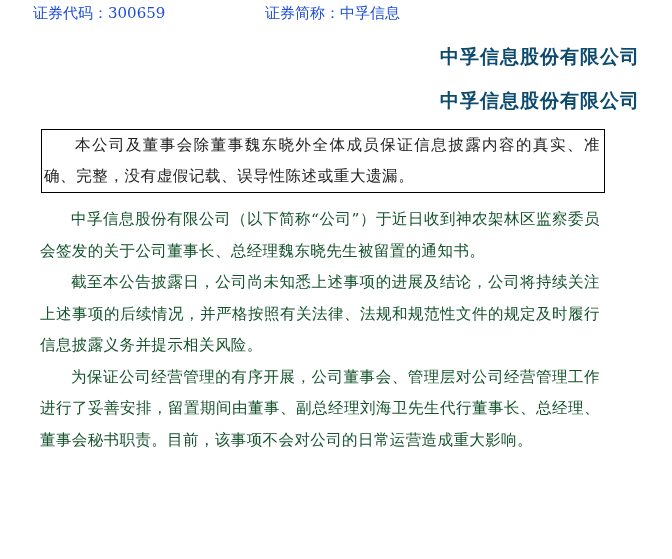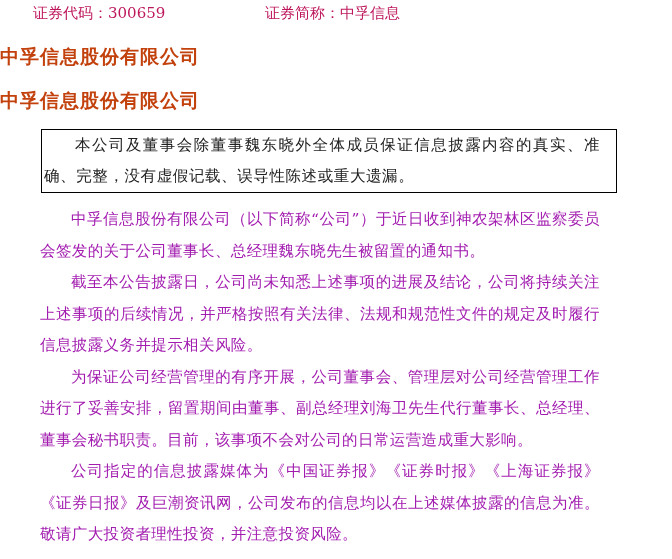--- a/index.html
+++ b/index.html
@@ -16,72 +16,72 @@
       font-family: "DejaVu Serif", "Liberation Serif", serif;
     }
     .header-line {
       position: absolute;
       top: 2px;
       left: 0;
       width: 672px;
       height: 22px;
       font-size: 15px;
       line-height: 22px;
-      color: #be185d;
+      color: #1d4ed8;
     }
     .header-line span {
       position: absolute;
       white-space: nowrap;
     }
     .h-code { left: 33px; }
     .h-abbr { left: 265px; }
     .h-num  { left: 450px; }
 
     .title {
       position: absolute;
       left: 0;
       width: 640px;
-      text-align: left;
+      text-align: right;
       font-family: "DejaVu Sans", "Liberation Sans", sans-serif;
       font-weight: bold;
       font-size: 19px;
       letter-spacing: 1px;
-      color: #c2410c;
+      color: #0c4a6e;
     }
     .title-1 { top: 44px; }
     .title-2 { top: 88px; }
 
     .statement-box {
       position: absolute;
       left: 41px;
       top: 129px;
       width: 556px;
       height: 62px;
       border: 1.5px solid #000;
       box-sizing: content-box;
       font-size: 15.5px;
       line-height: 31px;
-      padding: 0 16px 0 2px;
+      padding: 0 4px 0 2px;
       color: #222;
     }
     .statement-box p {
       margin: 0;
       text-indent: 2em;
       letter-spacing: 0.6px;
       text-align: justify;
     }
 
     .body-text {
       position: absolute;
       left: 40px;
       top: 204px;
       width: 560px;
       font-size: 15.5px;
       line-height: 31.5px;
-      color: #a21caf;
+      color: #14532d;
     }
     .body-text p {
       margin: 0;
       text-indent: 2em;
       text-align: justify;
       letter-spacing: 0.4px;
     }
   </style>
 </head>
 <body>
@@ -95,14 +95,13 @@
 <div class="title title-2">中孚信息股份有限公司</div>
 
 <div class="statement-box">
   <p>本公司及董事会除董事魏东晓外全体成员保证信息披露内容的真实、准确、完整，没有虚假记载、误导性陈述或重大遗漏。</p>
 </div>
 
 <div class="body-text">
   <p>中孚信息股份有限公司（以下简称“公司”）于近日收到神农架林区监察委员会签发的关于公司董事长、总经理魏东晓先生被留置的通知书。</p>
   <p>截至本公告披露日，公司尚未知悉上述事项的进展及结论，公司将持续关注上述事项的后续情况，并严格按照有关法律、法规和规范性文件的规定及时履行信息披露义务并提示相关风险。</p>
   <p>为保证公司经营管理的有序开展，公司董事会、管理层对公司经营管理工作进行了妥善安排，留置期间由董事、副总经理刘海卫先生代行董事长、总经理、董事会秘书职责。目前，该事项不会对公司的日常运营造成重大影响。</p>
-  <p>公司指定的信息披露媒体为《中国证券报》《证券时报》《上海证券报》《证券日报》及巨潮资讯网，公司发布的信息均以在上述媒体披露的信息为准。敬请广大投资者理性投资，并注意投资风险。</p>
 </div>
 
 </body></html>

